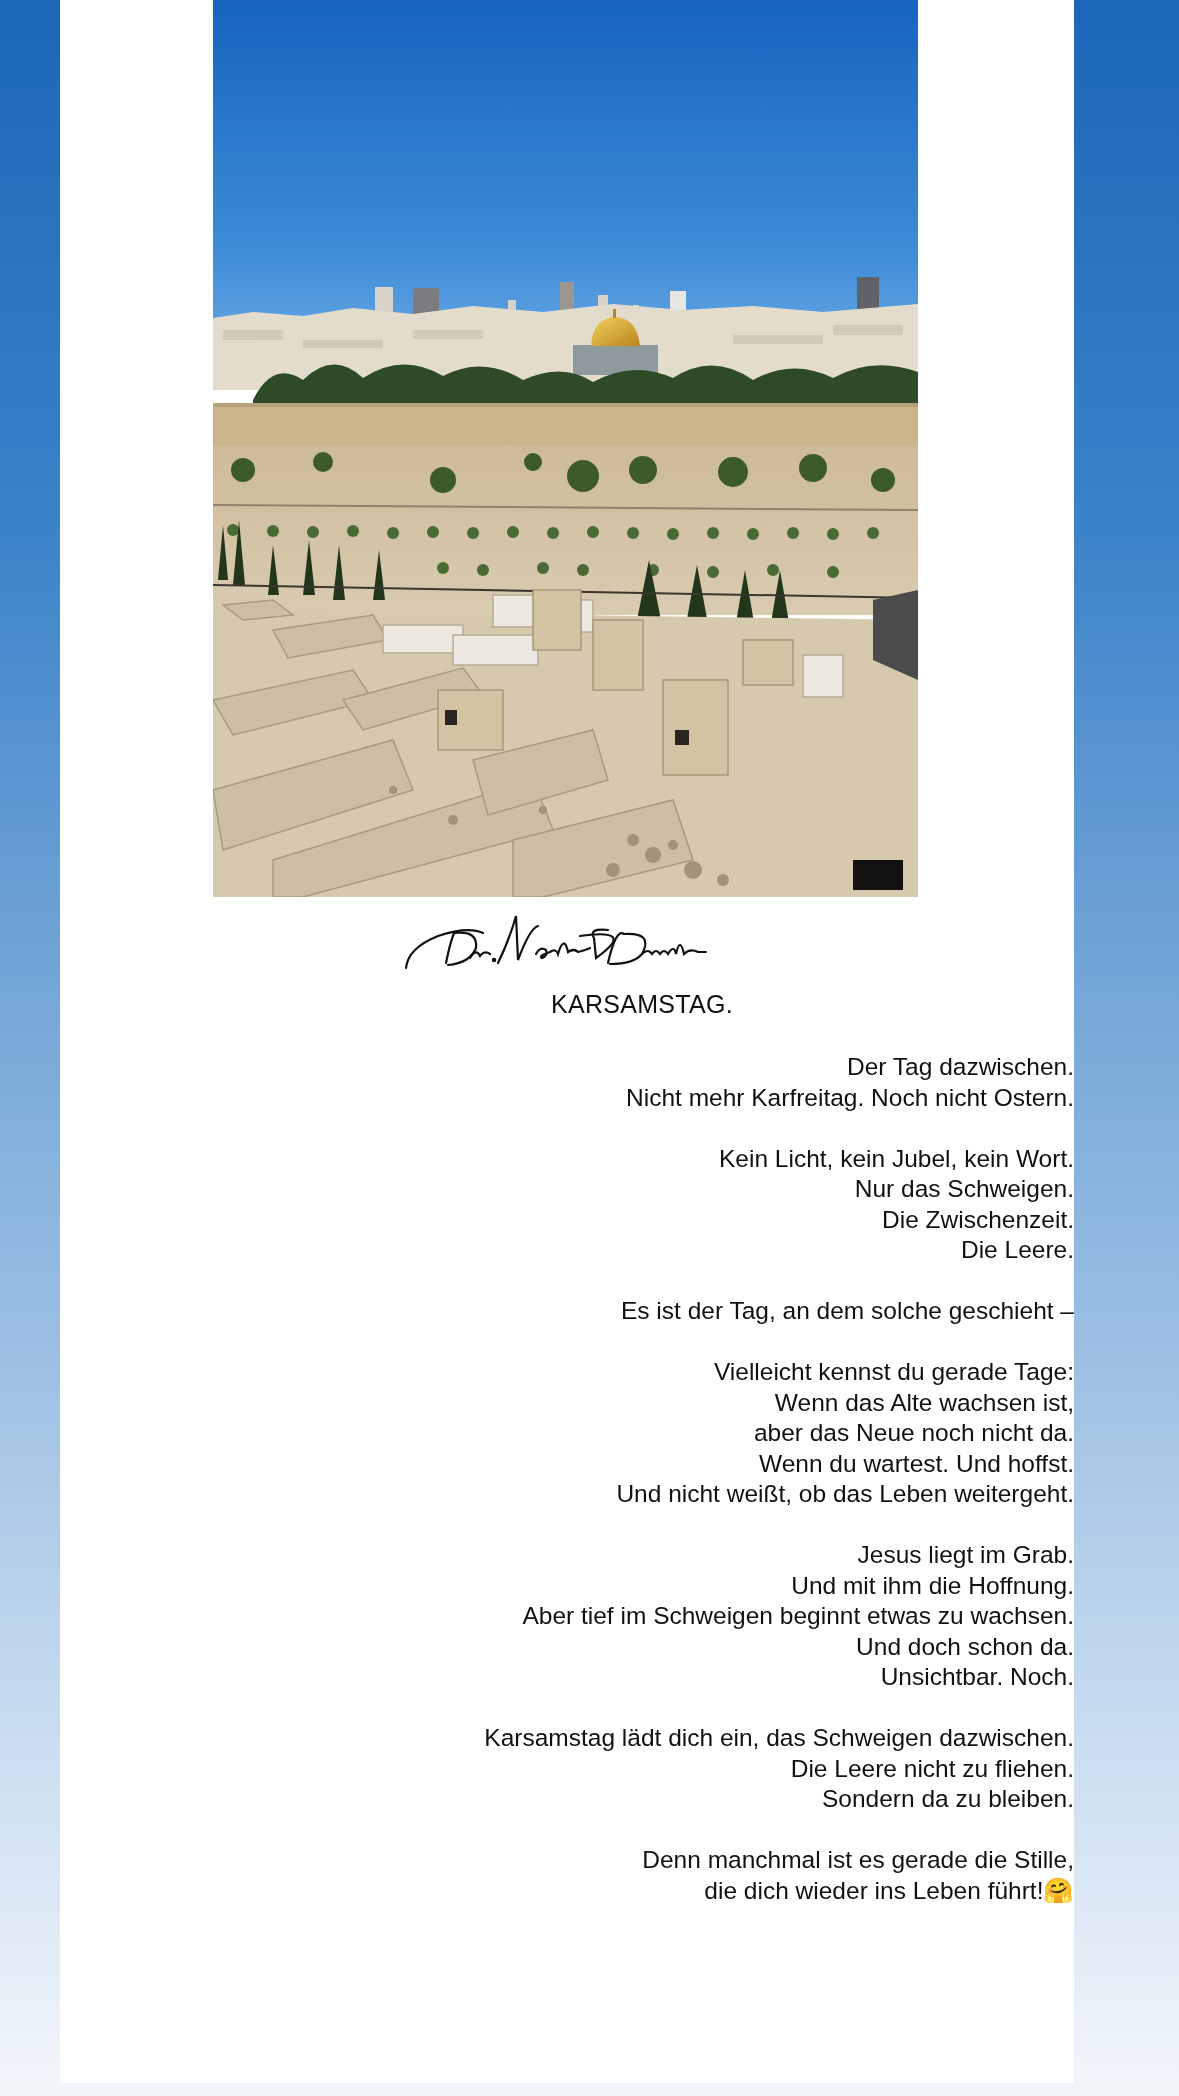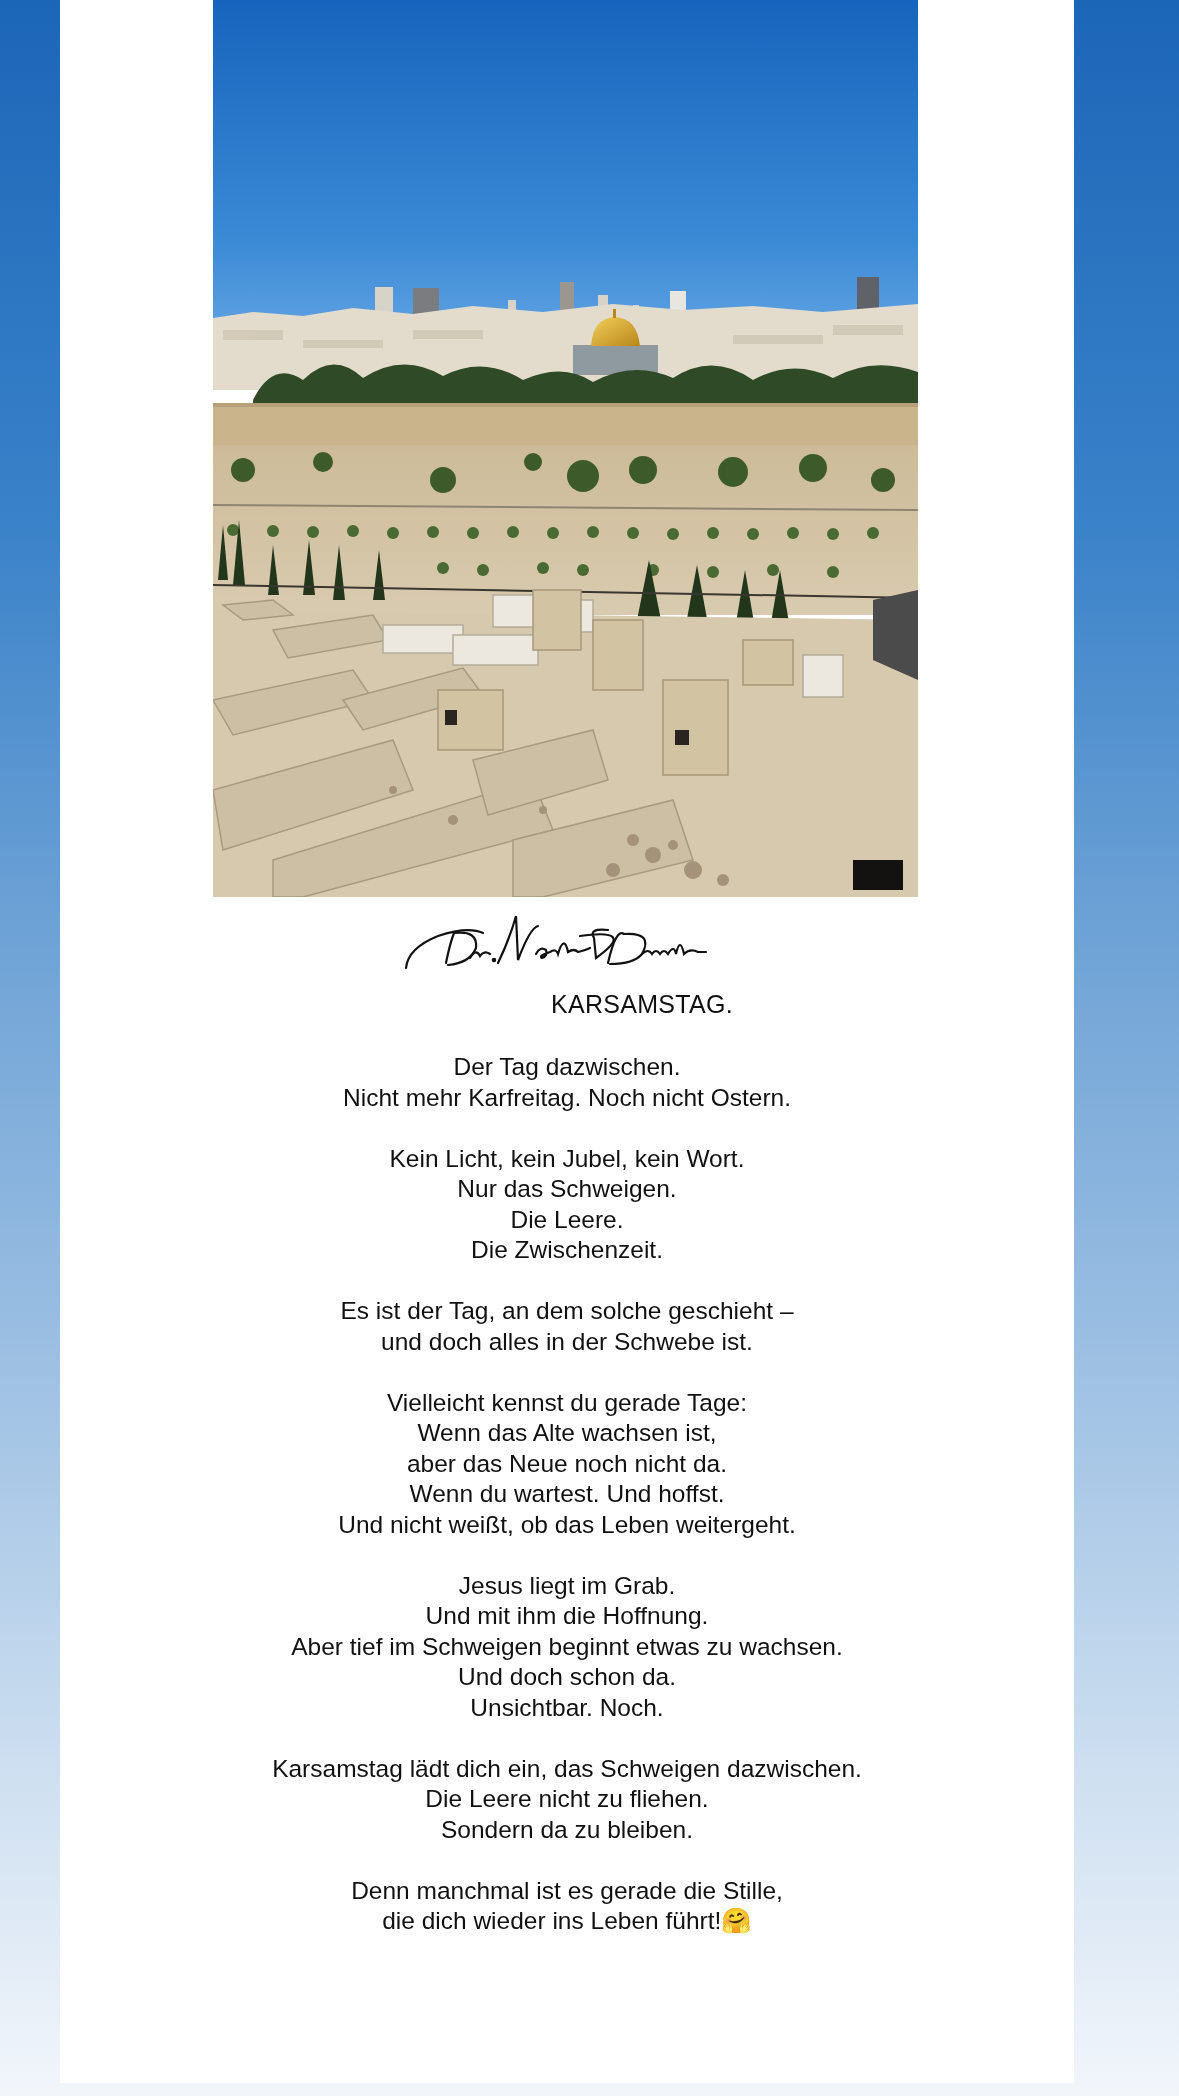--- a/index.html
+++ b/index.html
@@ -22,21 +22,21 @@
   }
   .signature svg { width: 100%; height: 100%; }
   .title {
     position: absolute; left: 0; top: 990px; width: 1164px; text-align: center;
     font-size: 25px; color: #111; letter-spacing: 0.3px;
   }
   .poem {
     position: absolute; left: 0; top: 1052px; width: 1014px; text-align: center;
     font-size: 24.5px; line-height: 30.5px; color: #111;
   }
-  .stanza { margin: 0 0 30.5px 0; }
+  .stanza { margin: 0 0 30.5px 0; text-align: right; }
   .line { display: block; white-space: nowrap; }
 </style>
 </head>
 <body>
 
 <div class="panel">
 
   <div class="photo">
     <svg viewBox="0 0 705 897" preserveAspectRatio="none">
       <defs>
@@ -204,26 +204,25 @@
   <div class="title">KARSAMSTAG.</div>
 
   <div class="poem">
     <div class="stanza">
       <span class="line">Der Tag dazwischen.</span>
       <span class="line">Nicht mehr Karfreitag. Noch nicht Ostern.</span>
     </div>
     <div class="stanza">
       <span class="line">Kein Licht, kein Jubel, kein Wort.</span>
       <span class="line">Nur das Schweigen.</span>
+      <span class="line">Die Zwischenzeit.</span>
       <span class="line">Die Leere.</span>
-      <span class="line">Die Zwischenzeit.</span>
     </div>
     <div class="stanza">
       <span class="line">Es ist der Tag, an dem solche geschieht –</span>
-      <span class="line">und doch alles in der Schwebe ist.</span>
     </div>
     <div class="stanza">
       <span class="line">Vielleicht kennst du gerade Tage:</span>
       <span class="line">Wenn das Alte wachsen ist,</span>
       <span class="line">aber das Neue noch nicht da.</span>
       <span class="line">Wenn du wartest. Und hoffst.</span>
       <span class="line">Und nicht weißt, ob das Leben weitergeht.</span>
     </div>
     <div class="stanza">
       <span class="line">Jesus liegt im Grab.</span>

